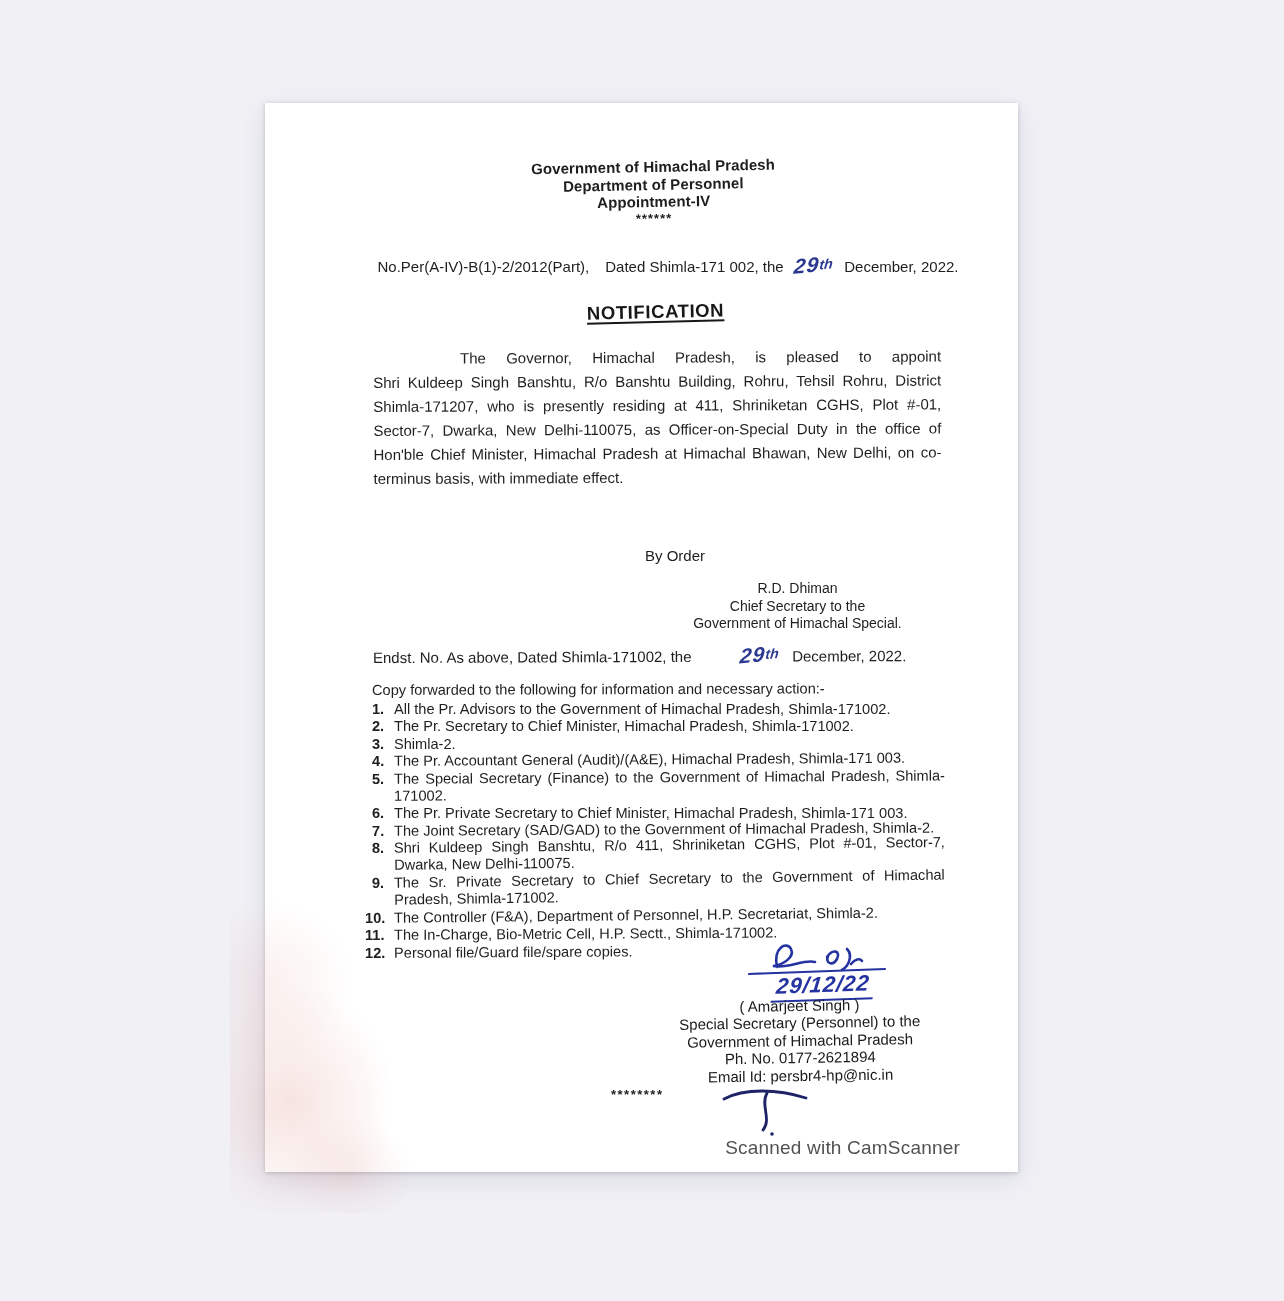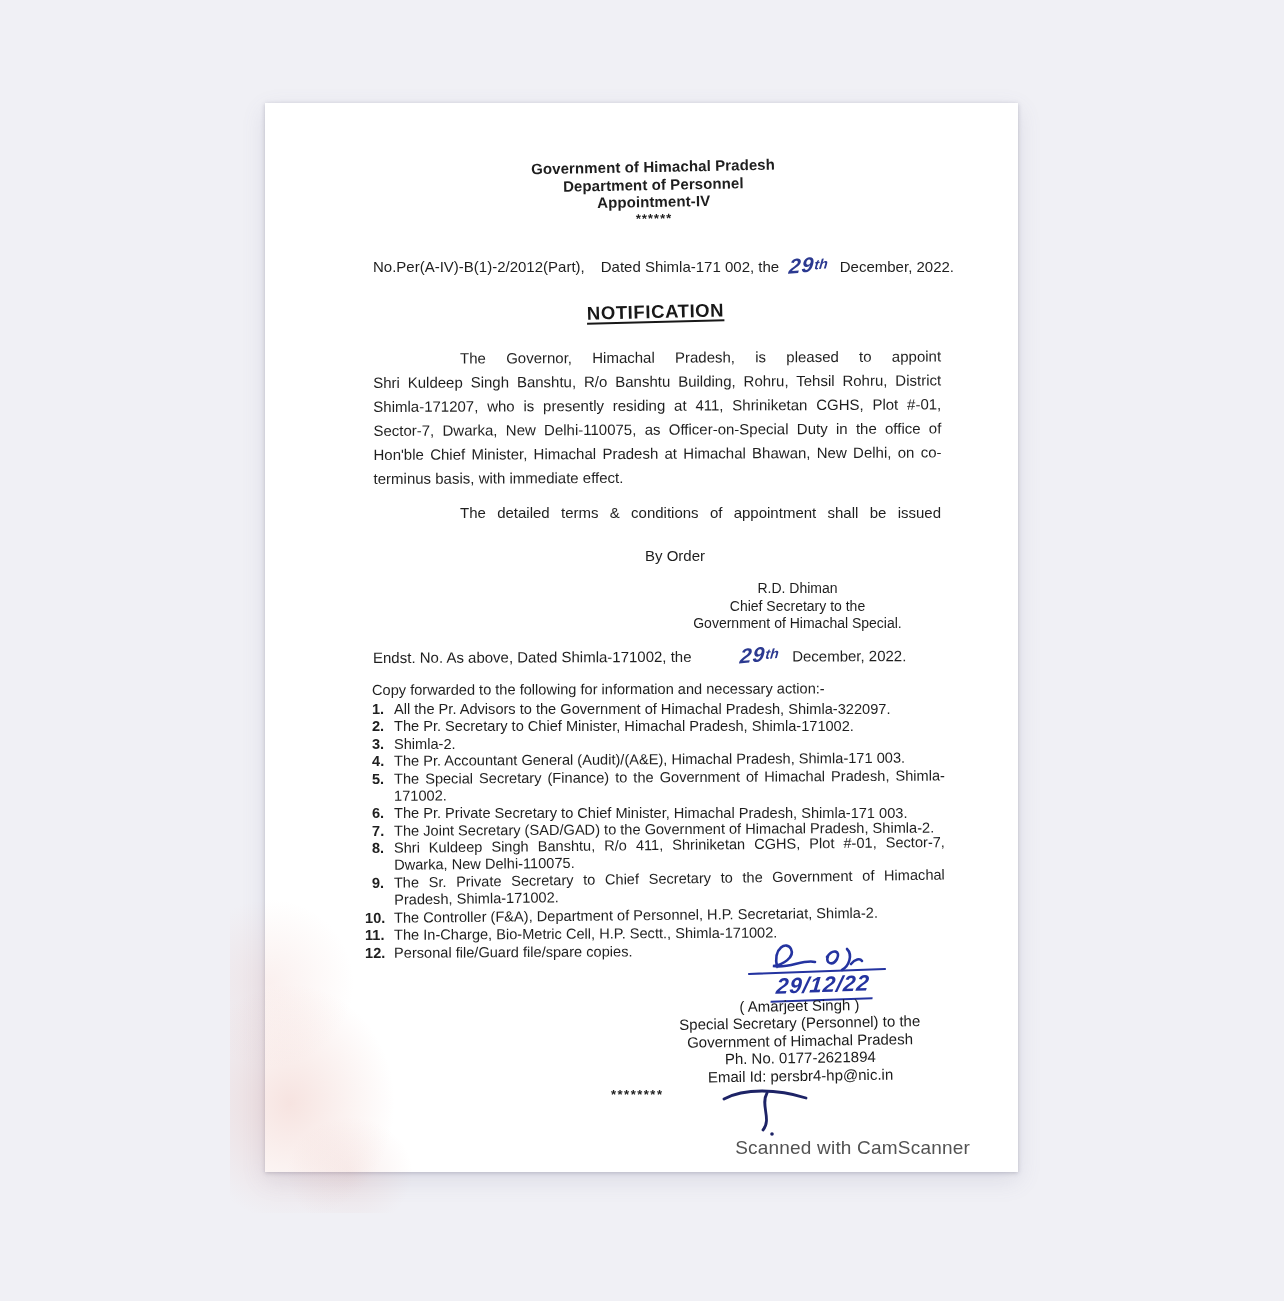--- a/index.html
+++ b/index.html
@@ -27,21 +27,21 @@
   .doc-header{
     position:absolute;top:55px;left:0;right:0;
     text-align:center;font-size:15px;line-height:17.5px;font-weight:bold;
     transform:translateX(12px) rotate(-1.1deg);
     letter-spacing:.1px;color:#1e1e1e;
   }
   .doc-header .stars{font-size:13px;letter-spacing:1px;line-height:15px;}
   .ref-line{
     position:absolute;top:150px;left:108px;width:590px;
     font-size:15px;color:#1e1e1e;
-    display:flex;align-items:baseline;white-space:nowrap;
+    display:flex;align-items:baseline;white-space:nowrap;justify-content:center;
   }
   .ref-line .dated{margin-left:16px;}
   .hw{
     font-style:italic;font-weight:bold;color:#2b3990;
     font-size:21px;transform:skewX(-10deg) rotate(-5deg);
     display:inline-block;letter-spacing:1px;
   }
   .hw .ord{font-size:14px;vertical-align:2px;letter-spacing:0;}
   .ref-line .hw{margin-left:10px;}
   .ref-line .monthyear{margin-left:12px;}
@@ -99,21 +99,21 @@
     position:absolute;top:894px;left:375px;width:320px;text-align:center;
     font-size:15px;line-height:17.4px;color:#1b1b1b;
     transform:rotate(-0.9deg);
   }
   .footer-stars{
     position:absolute;top:984px;left:346px;
     font-size:13px;letter-spacing:1.5px;font-weight:bold;color:#222;
   }
   .pen-mark{position:absolute;top:978px;left:455px;}
   .scan-credit{
-    position:absolute;top:1034px;right:48px;
+    position:absolute;top:1034px;right:58px;
     font-size:19px;color:#525252;letter-spacing:.2px;
   }
 </style>
 </head>
 <body>
 
 <div class="page">
 
   <div class="stain"></div>
 
@@ -136,21 +136,20 @@
   <div class="para para1">
     <div class="jl ind">The Governor, Himachal Pradesh, is pleased to appoint</div>
     <div class="jl">Shri Kuldeep Singh Banshtu, R/o Banshtu Building, Rohru, Tehsil Rohru, District</div>
     <div class="jl">Shimla-171207, who is presently residing at 411, Shriniketan CGHS, Plot #-01,</div>
     <div class="jl">Sector-7, Dwarka, New Delhi-110075, as Officer-on-Special Duty in the office of</div>
     <div class="jl">Hon'ble Chief Minister, Himachal Pradesh at Himachal Bhawan, New Delhi, on co-</div>
     <div>terminus basis, with immediate effect.</div>
   </div>
 
   <div class="para para2">
-    <div class="jl ind">The detailed terms &amp; conditions of appointment shall be issued</div>
   </div>
 
   <div class="by-order">By Order</div>
 
   <div class="sig1">
     <div>R.D. Dhiman</div>
     <div>Chief Secretary to the</div>
     <div>Government of Himachal Special.</div>
   </div>
 
@@ -158,21 +157,21 @@
     <span>Endst. No. As above,  Dated Shimla-171002, the</span>
     <span class="hw"><span>29</span><span class="ord">th</span></span>
     <span class="monthyear">December, 2022.</span>
   </div>
 
   <div class="copy-intro">Copy forwarded to the following for information and necessary action:-</div>
 
   <div class="copy-list">
     <div class="li">
       <span class="num">1.</span>
-      <div>All the Pr. Advisors to the Government of Himachal Pradesh, Shimla-322097.</div>
+      <div>All the Pr. Advisors to the Government of Himachal Pradesh, Shimla-171002.</div>
     </div>
     <div class="li">
       <span class="num">2.</span>
       <div>The Pr. Secretary to Chief Minister, Himachal Pradesh, Shimla-171002.</div>
     </div>
     <div class="li">
       <span class="num">3.</span>
       <div>Shimla-2.</div>
     </div>
     <div class="li rA">

